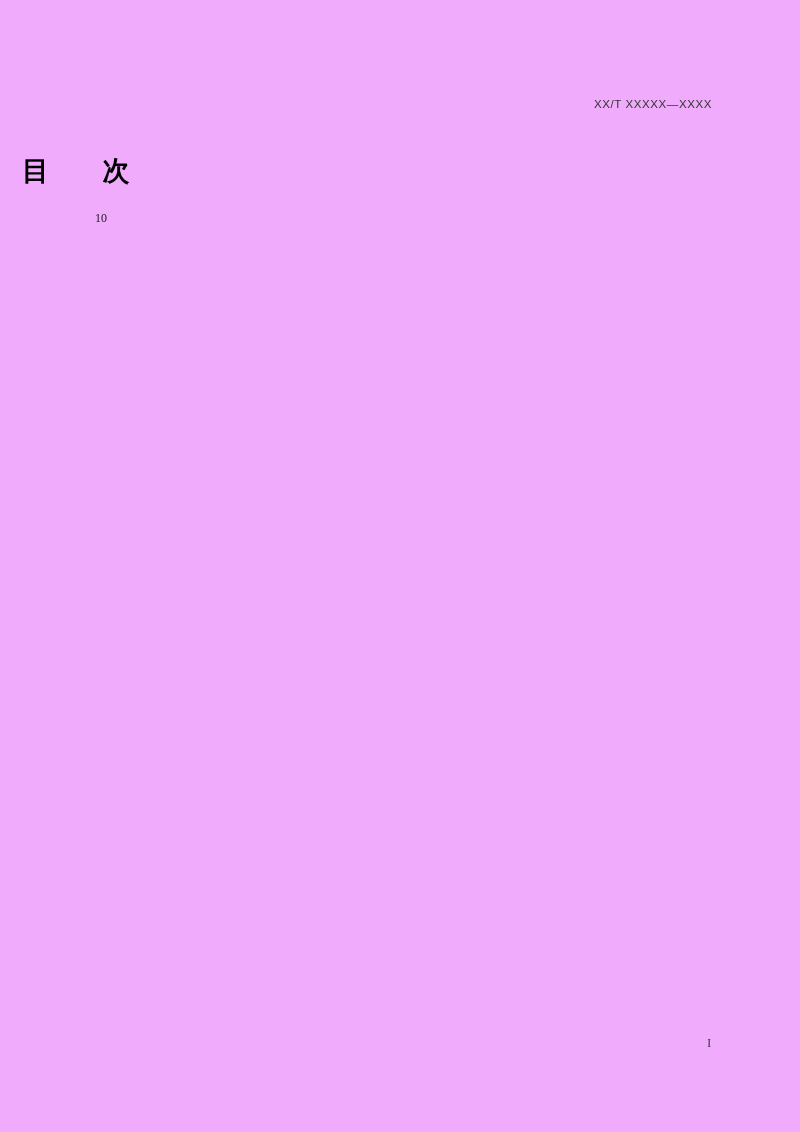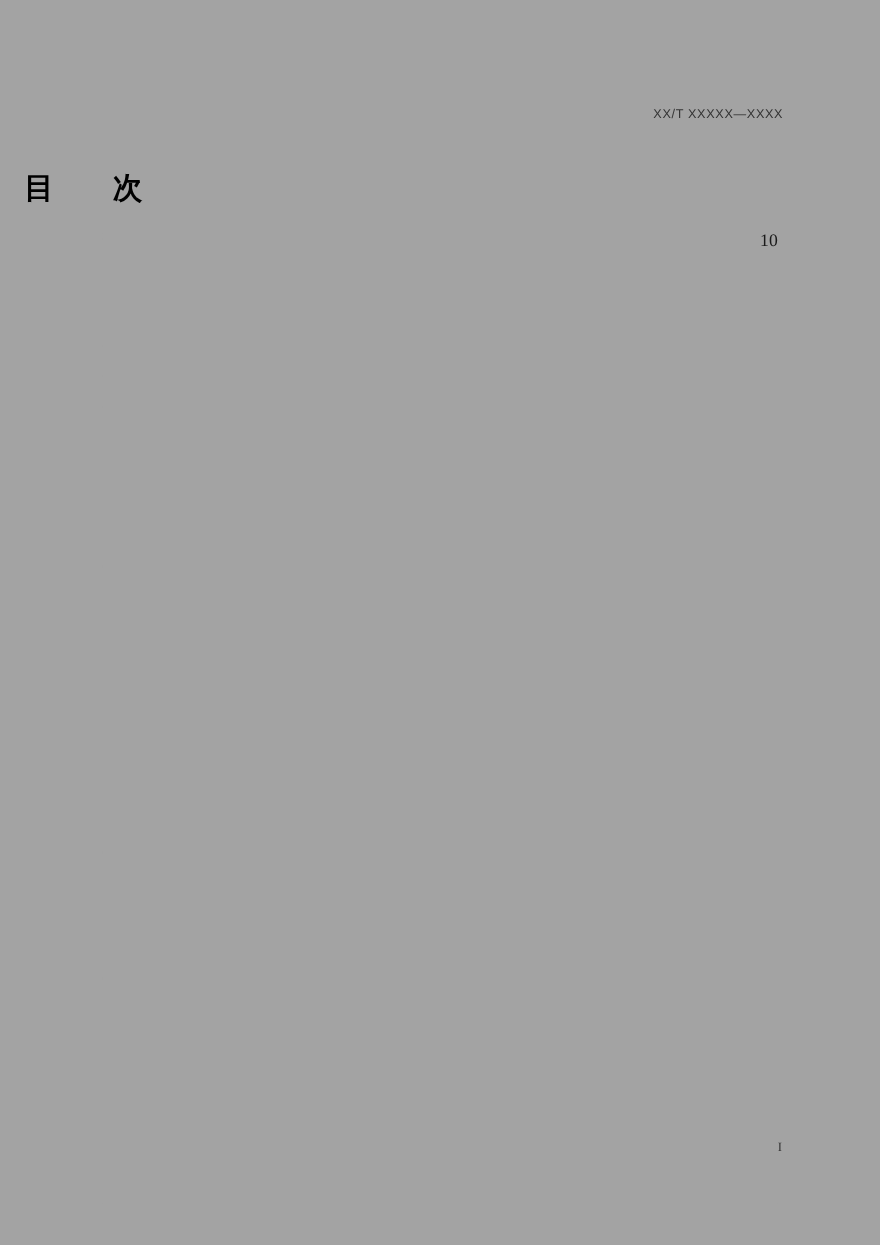--- a/index.html
+++ b/index.html
@@ -13,21 +13,21 @@
     height: 1132px;
     position: relative;
     font-family: "Liberation Serif", "DejaVu Serif", serif;
     color: #1a1a1a;
     overflow: hidden;
   }
 
   .page {
     position: absolute;
     inset: 0;
-    background: #a3a3a3;
+    background: #f0abfc;
   }
 
   
   .doc-header {
     position: absolute;
     top: 98px;
     right: 88px;
     font-family: "Liberation Sans", "DejaVu Sans", sans-serif;
     font-size: 11.5px;
     letter-spacing: 0.6px;
@@ -88,24 +88,24 @@
     left: 0;
     bottom: 0.08em;
     font-size: 13px;
     letter-spacing: 1.35px;
     color: #3a3a3a;
     white-space: nowrap;
   }
 
   .toc-entry .page {
     flex: 0 0 auto;
-    text-align: right;
+    text-align: left;
     min-width: 13px;
     padding-left: 2px;
-    font-size: 16px;
+    font-size: 12px;
   }
 
   
   .lvl1        { margin-top: 0; margin-bottom: 13.5px; padding-left: 0; }
   .lvl2        { margin-top: 0; margin-bottom: 6.5px;  padding-left: 17px; font-size: 12.8px; }
   .front       { margin-bottom: 15px; padding-left: 0; }
   .gap-before  { margin-top: 7px; }
 
   .front .label { letter-spacing: 0; }
   .wide-space { display: inline-block; width: 43px; }

